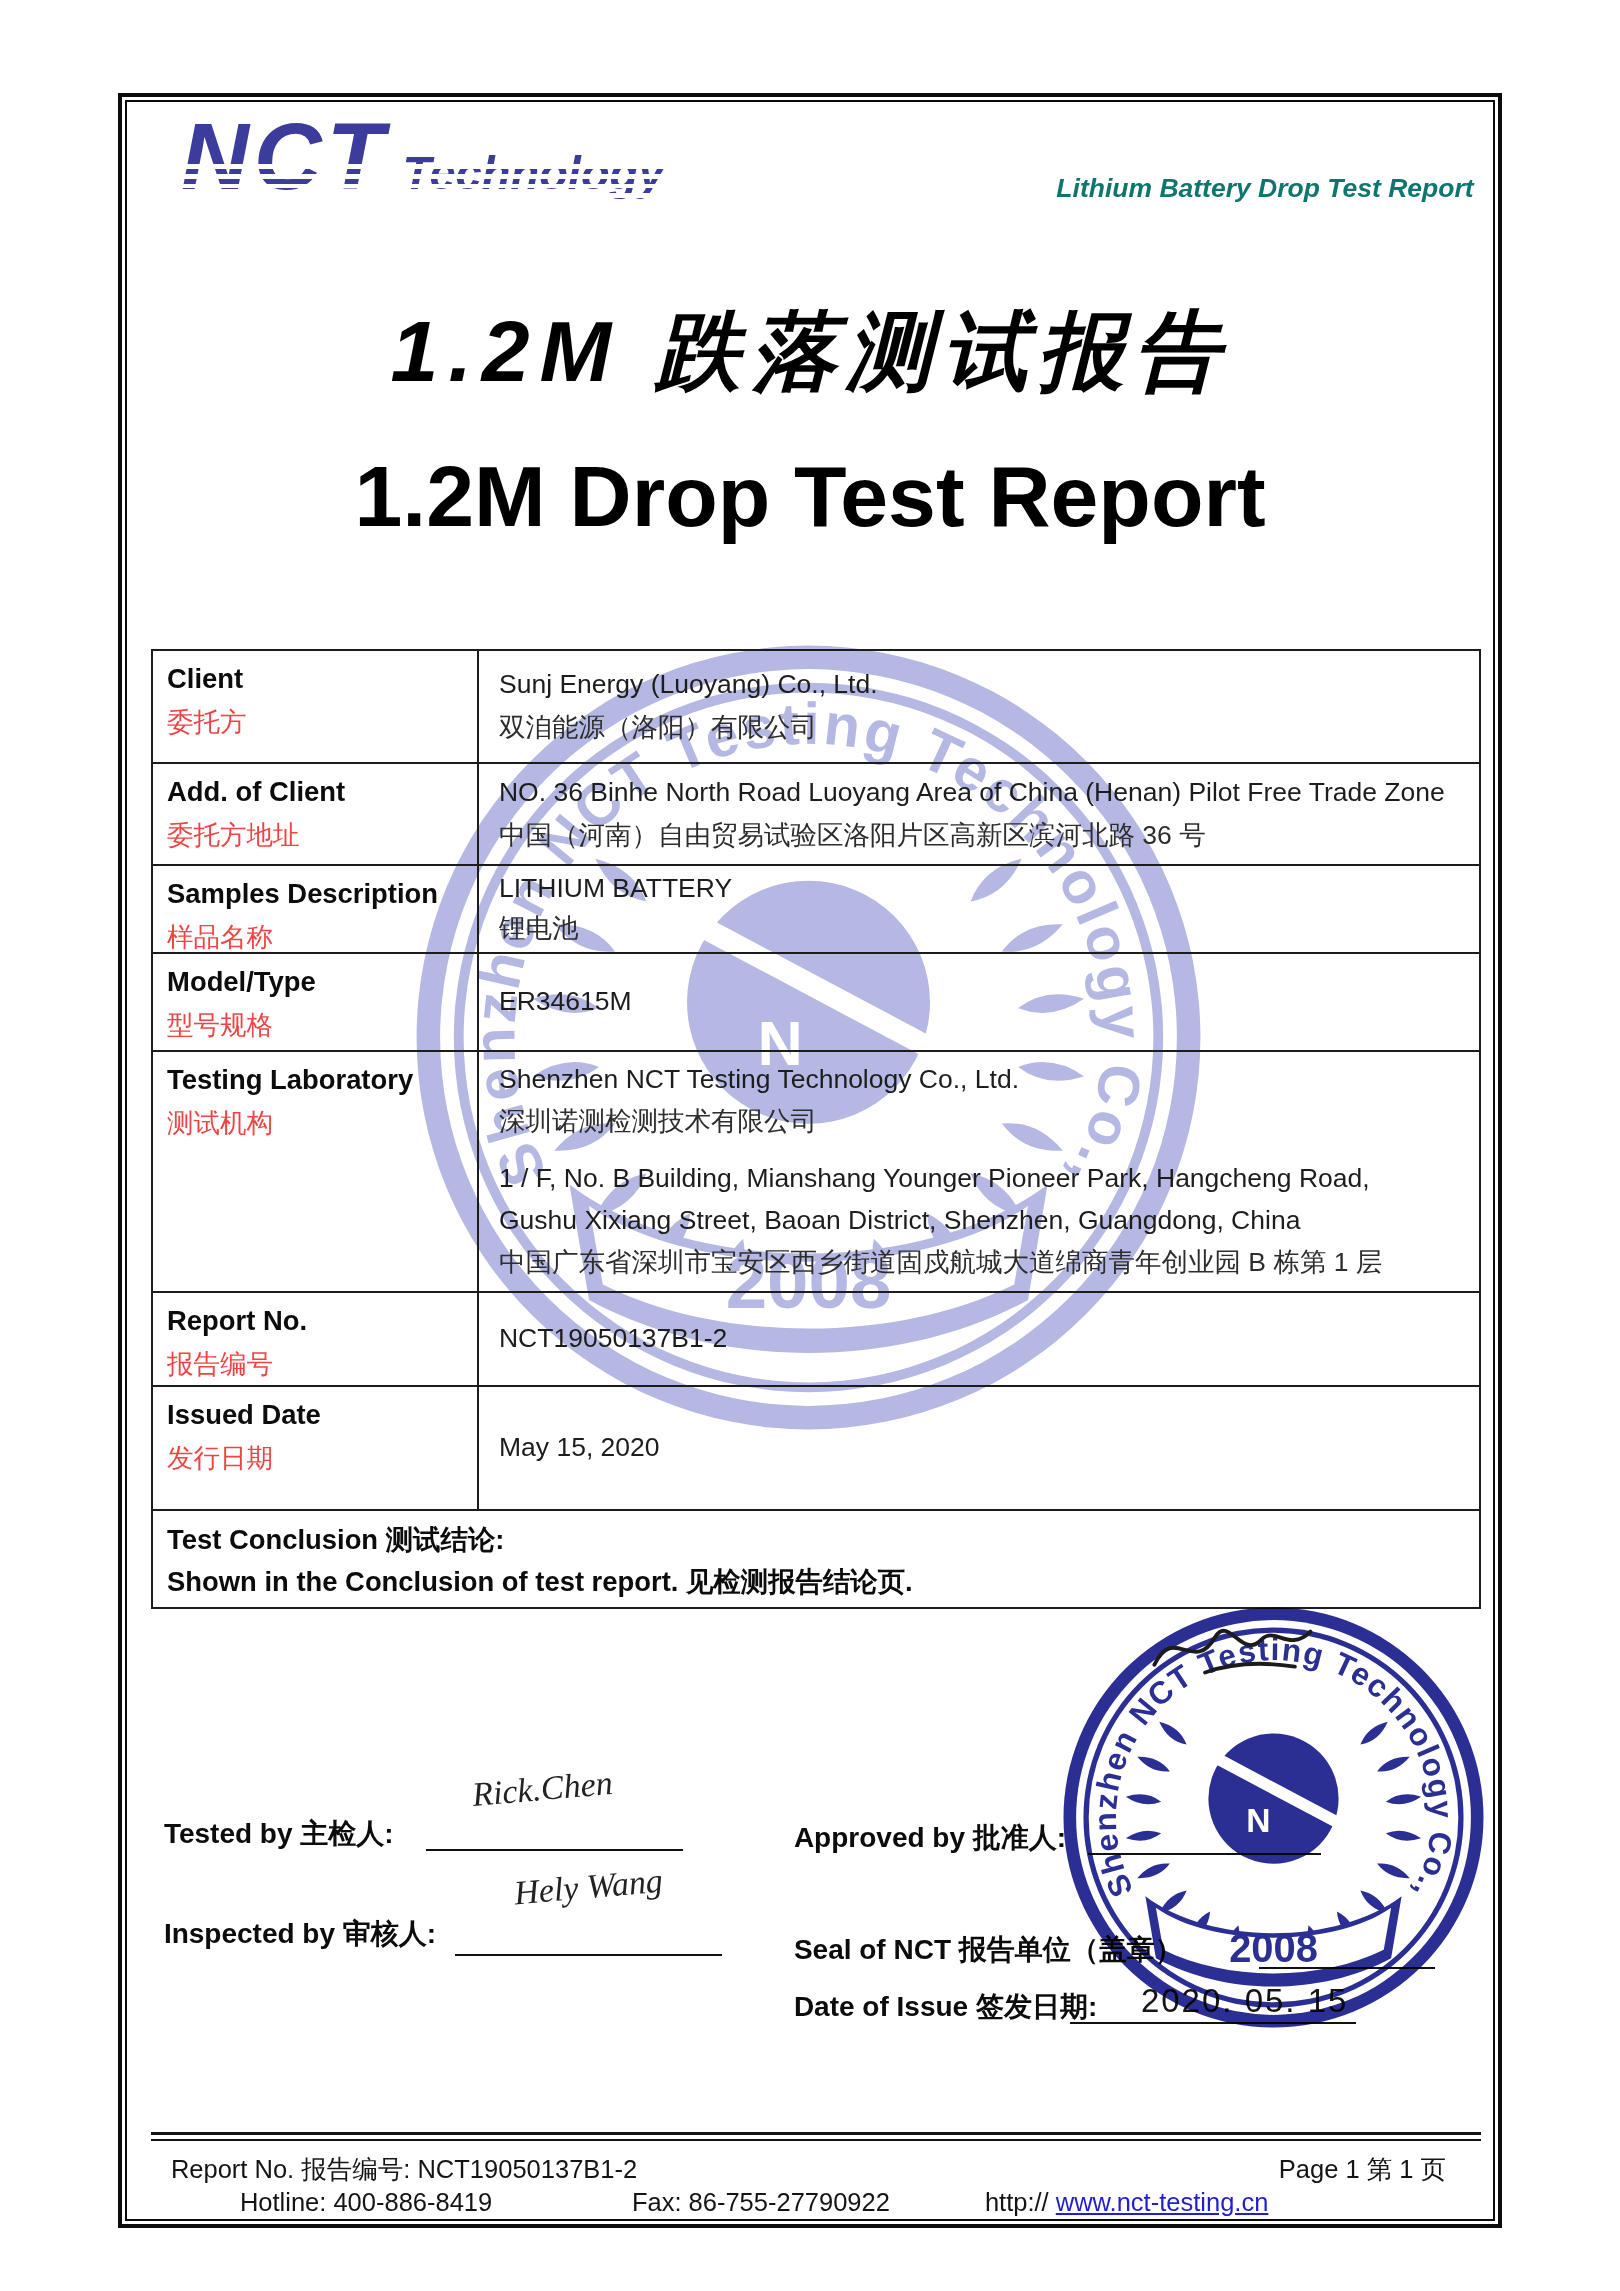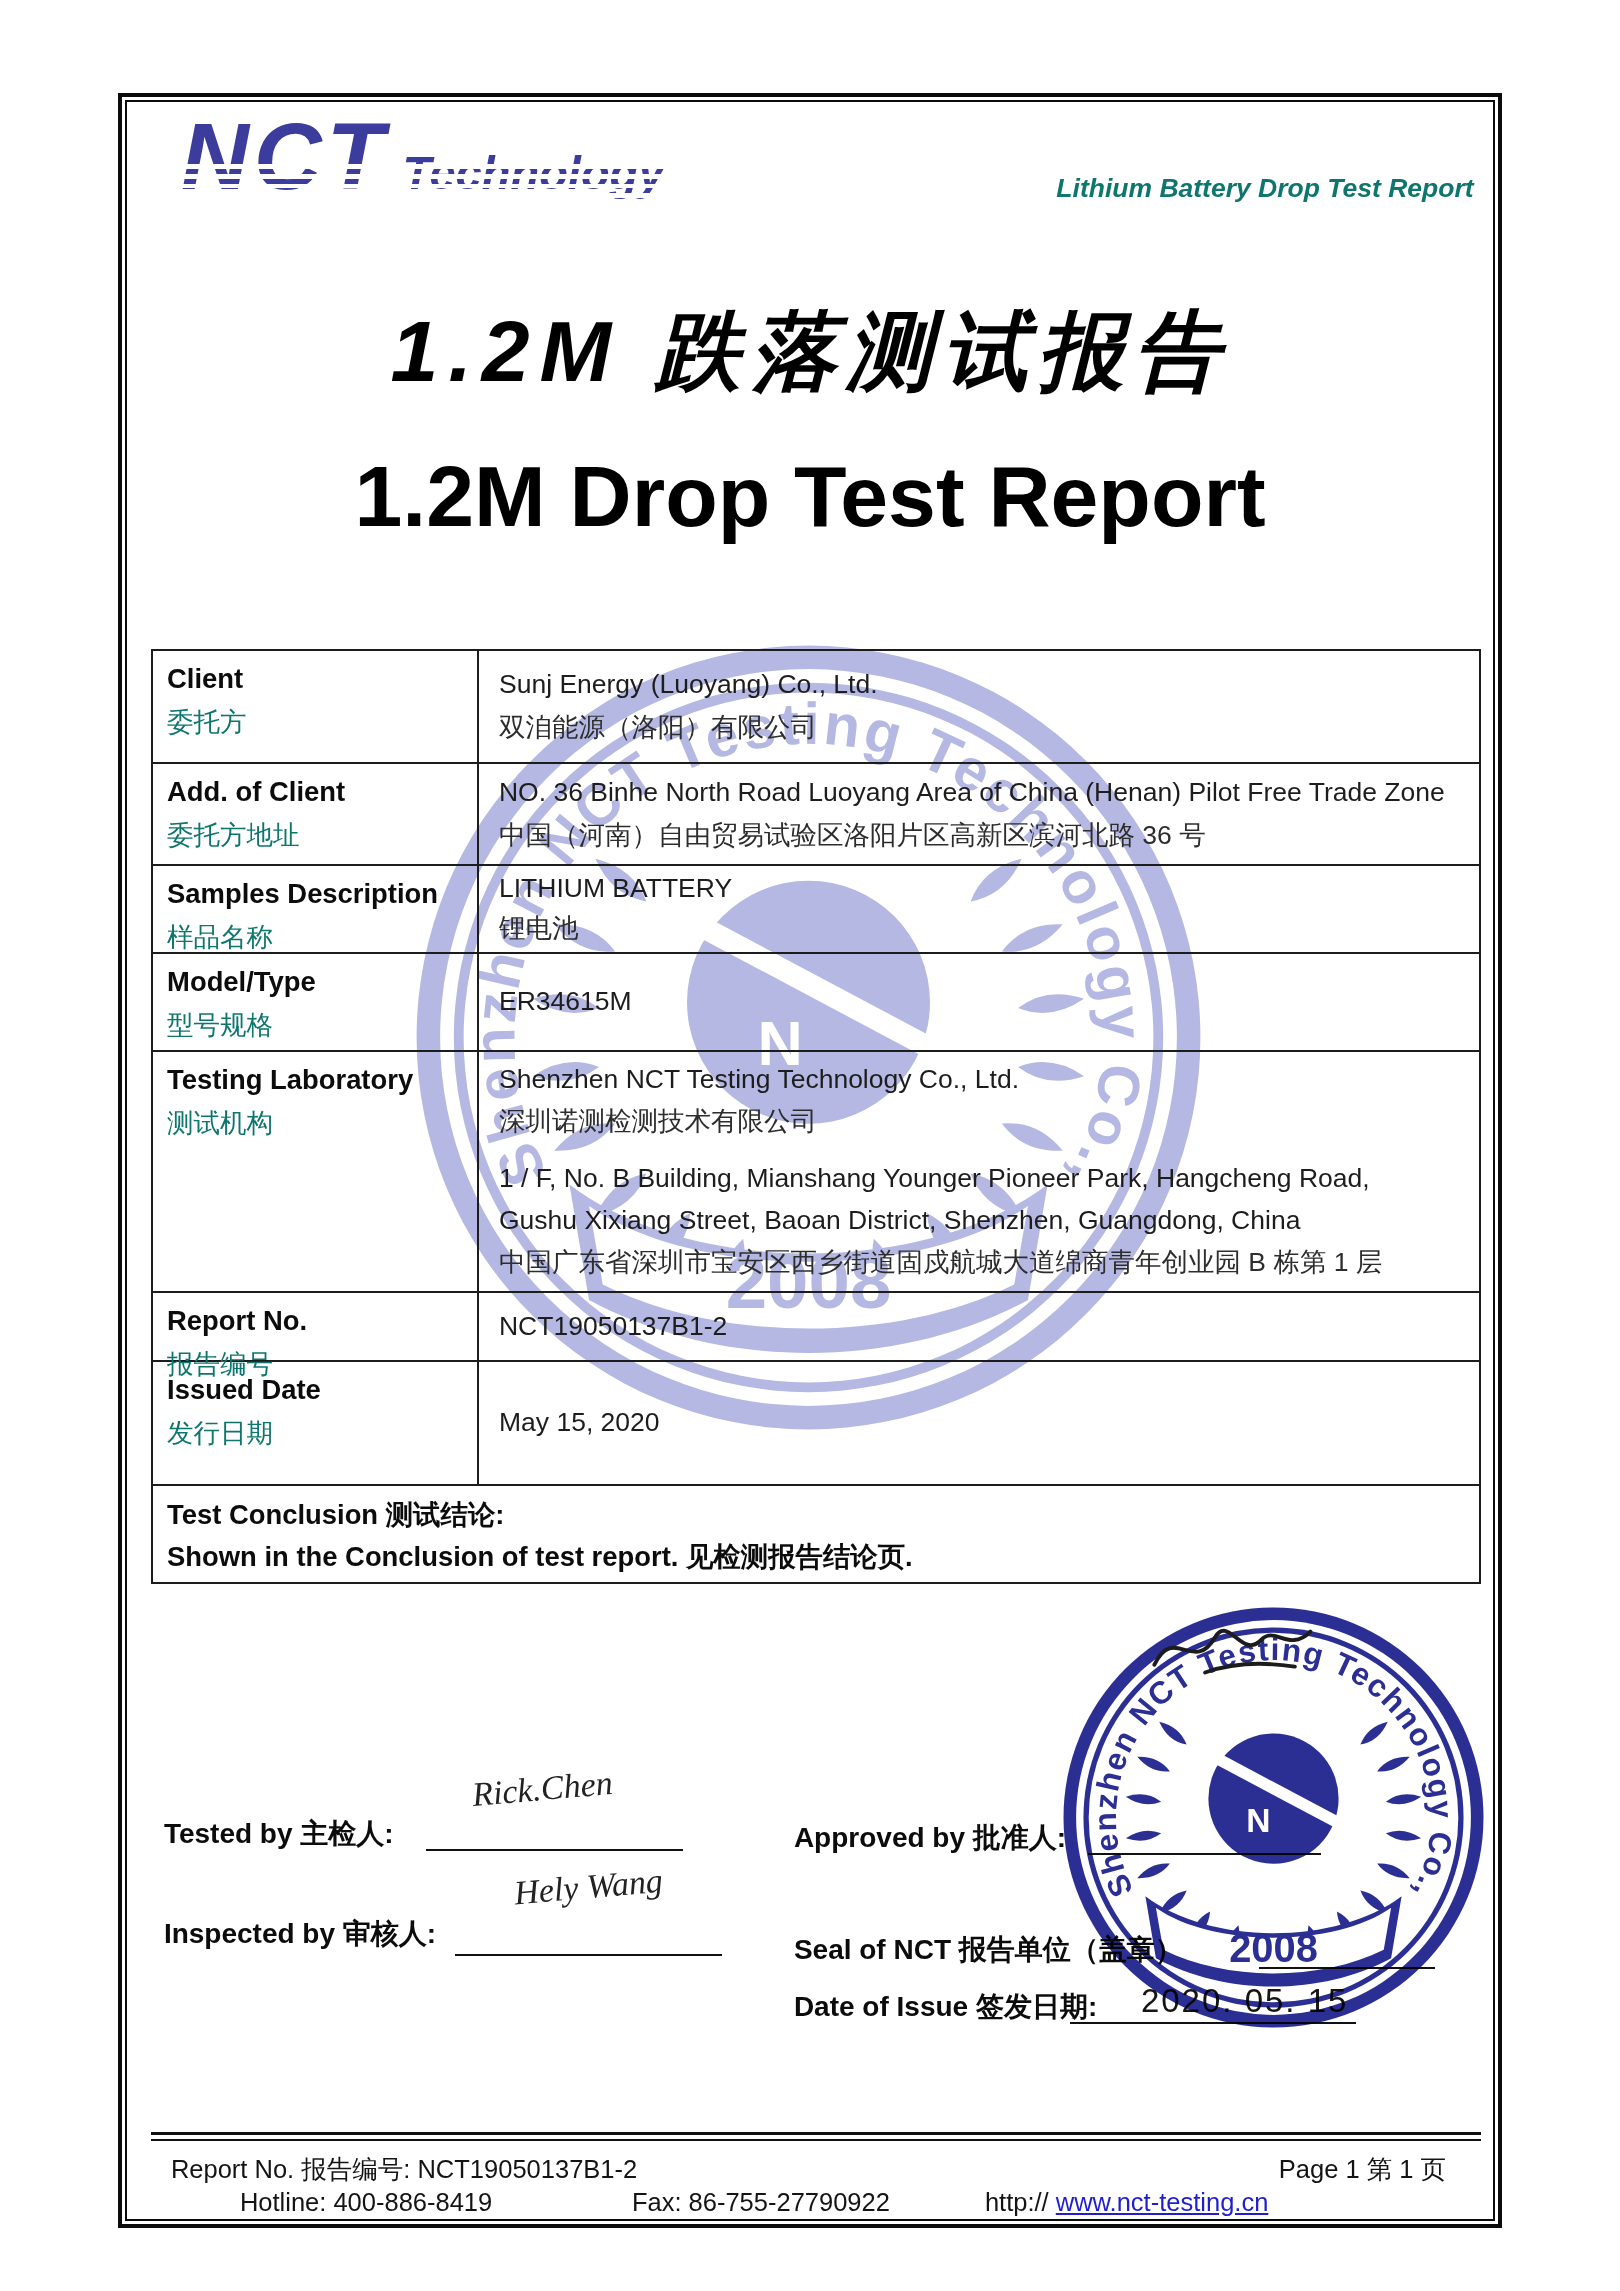--- a/index.html
+++ b/index.html
@@ -22,31 +22,31 @@
   .title-zh{left:0;top:192px;width:100%;text-align:center;font-weight:700;font-size:86px;letter-spacing:9.8px;color:#000;font-style:italic;}
   .title-en{left:0;top:345px;width:100%;text-align:center;font-weight:700;font-size:86px;letter-spacing:0px;color:#000;}
 
   
   .report-table{left:24.5px;top:547px;width:1330px;border:2.9px solid #1c1c1c;box-sizing:border-box;z-index:2;background:transparent;}
   .trow{display:flex;border-bottom:2.9px solid #1c1c1c;box-sizing:border-box;}
   .trow:last-child{border-bottom:none;}
   .tlabel{width:326px;border-right:2.9px solid #1c1c1c;box-sizing:border-box;padding:5.9px 7.8px 5.9px 13.7px;
     display:flex;flex-direction:column;line-height:1.6;}
   .tlabel .en{font-weight:700;font-size:27.4px;color:#0c0c0c;}
-  .tlabel .zh{font-size:26.5px;color:#0f766e;}
+  .tlabel .zh{font-size:26.5px;color:#ef4444;}
   .tvalue{flex:1;padding:5.9px 9.8px 5.9px 19.6px;display:flex;flex-direction:column;justify-content:center;line-height:1.62;}
   .tvalue div{font-size:26.5px;color:#1d1d1d;}
   .tvalue .zh{color:#2d2d2d;}
   .gap-top{margin-top:15.7px;}
   .conclusion{display:block;padding:7.8px 13.7px;line-height:1.55;}
   .conclusion div{font-weight:700;font-size:27.4px;color:#0c0c0c;}
 
   
   .rh1{height:113px;} .rh2{height:102px;} .rh3{height:88px;} .rh4{height:98px;}
-  .rh5{height:241px;} .rh6{height:69px;}  .rh7{height:124px;} .rh8{height:96px;}
+  .rh5{height:241px;} .rh6{height:94px;}  .rh7{height:124px;} .rh8{height:96px;}
 
   
   .sig-label{font-weight:700;font-size:28px;color:#0c0c0c;white-space:nowrap;z-index:2;}
   .sig-line{height:0;border-bottom:2.9px solid #111;z-index:2;}
   .handwriting{font-family:"Liberation Serif",serif;font-style:italic;font-size:34px;color:#222;transform:rotate(-5deg);z-index:2;white-space:nowrap;}
   .date-value{font-size:33px;color:#151515;letter-spacing:2px;z-index:2;}
 
   
   .watermark{left:270px;top:524px;width:823px;height:823px;z-index:0;}
   .stamp{left:926px;top:1495px;width:441px;height:441px;z-index:3;mix-blend-mode:multiply;}

